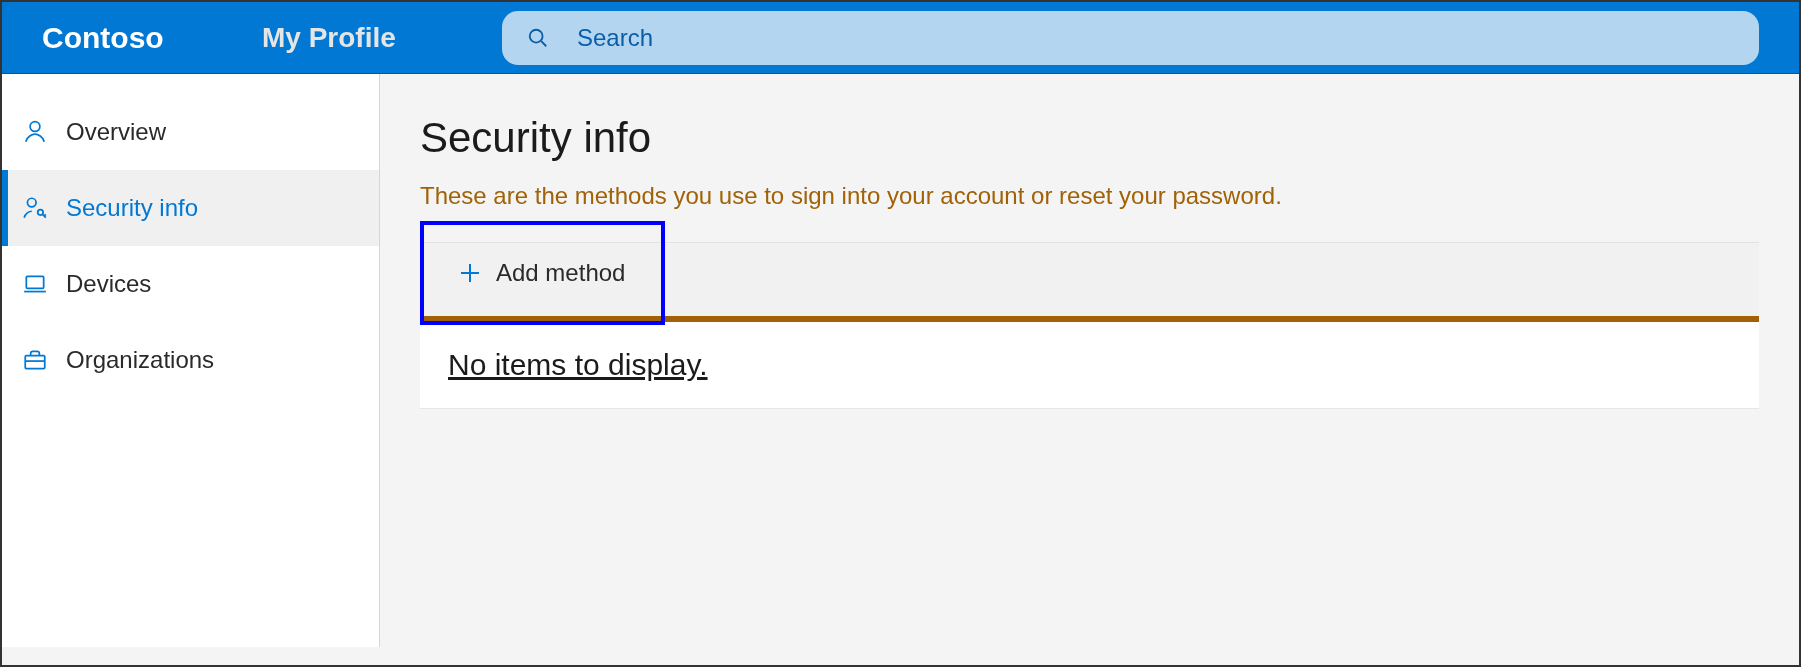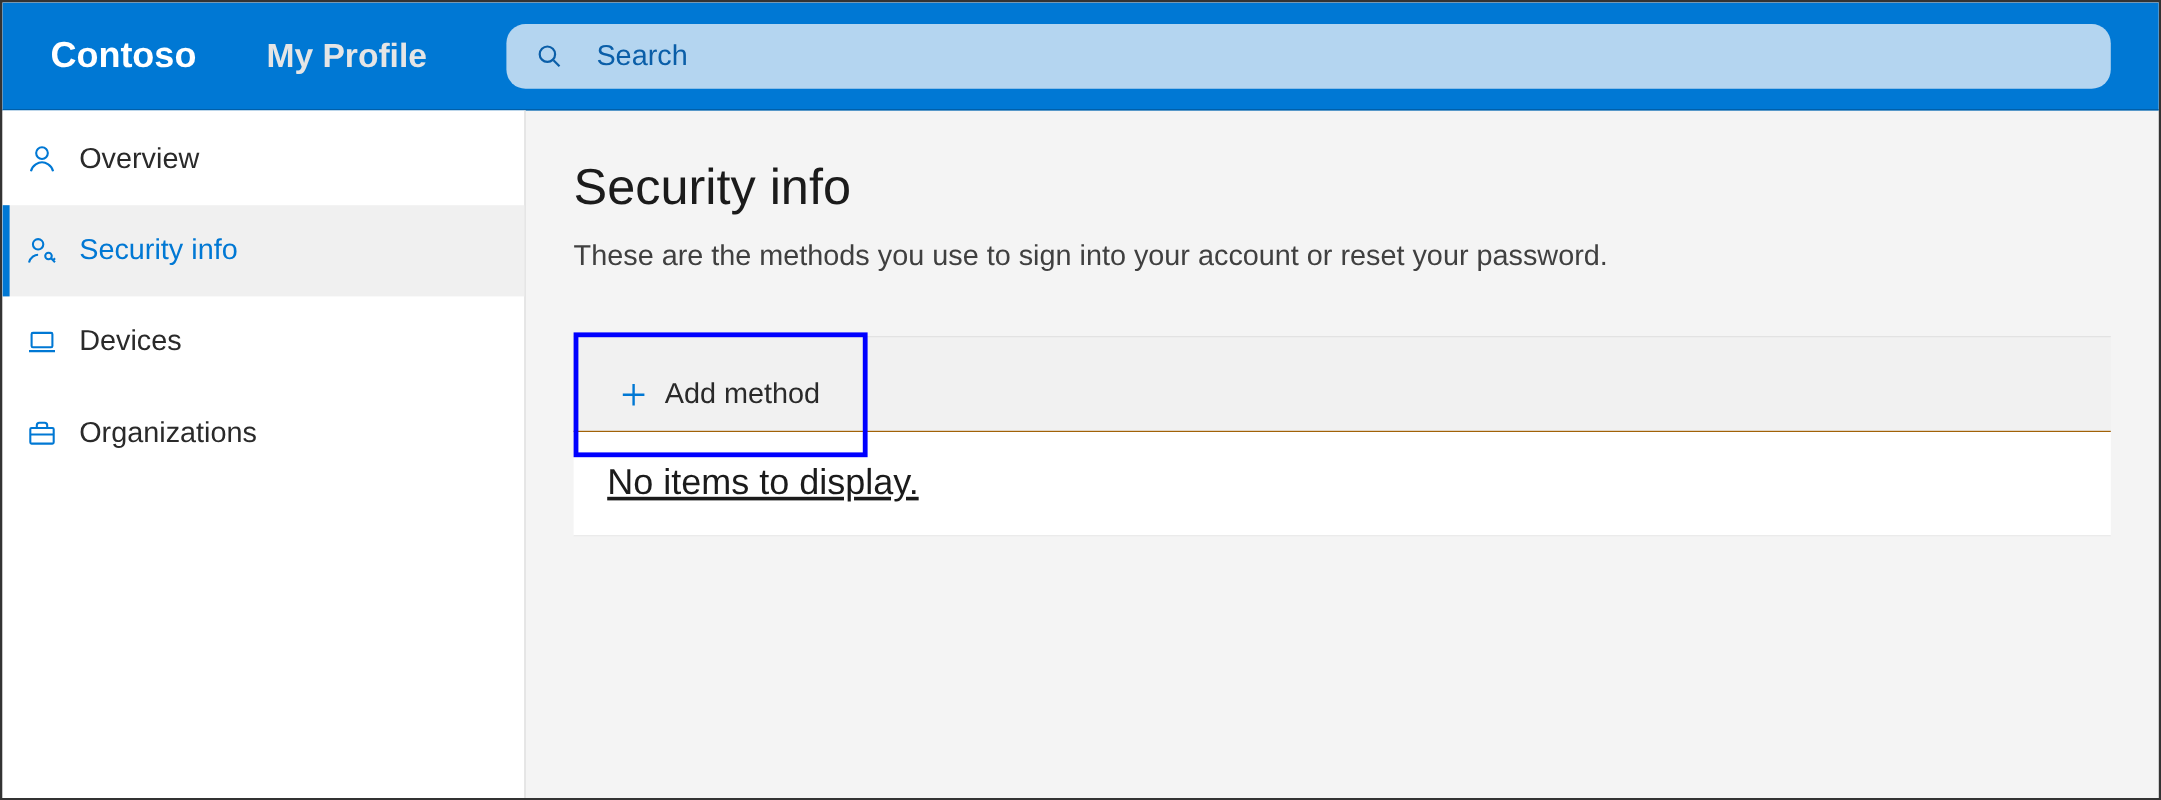--- a/index.html
+++ b/index.html
@@ -5,25 +5,26 @@
     * { margin: 0; padding: 0; box-sizing: border-box; }
     body {
       font-family: 'Segoe UI', -apple-system, BlinkMacSystemFont, sans-serif;
       width: 1801px;
       height: 667px;
       overflow: hidden;
       border: 2px solid #333;
       background: #f4f4f4;
     }
     .header {
-      height: 90px;
+      height: 72px;
       background: #0078d4;
       display: flex;
       align-items: center;
       padding: 0 20px;
+      gap: 40px;
       border-bottom: 1px solid #005a9e;
     }
     .brand {
       color: #fff;
       font-size: 30px;
       font-weight: 700;
       margin-left: 20px;
       min-width: 180px;
     }
     .page-name {
@@ -59,24 +60,24 @@
       font-size: 24px;
       padding-left: 75px;
       outline: none;
     }
     .search-input::placeholder { color: #0a5ea8; }
     .body-wrap {
       display: flex;
       height: calc(100% - 90px);
     }
     .sidebar {
-      width: 436px;
+      width: 378px;
       background: #fff;
       border-right: 1px solid #d6d6d6;
-      padding-top: 3px;
+      padding-top: 20px;
     }
     .sidebar-item {
       display: flex;
       align-items: center;
       height: 76px;
       padding-left: 14px;
       gap: 18px;
       cursor: pointer;
       border-left: 6px solid transparent;
     }
@@ -103,30 +104,30 @@
       padding: 40px 40px 0 40px;
     }
     .page-title {
       font-size: 42px;
       font-weight: 400;
       color: #1b1b1b;
       margin-bottom: 20px;
     }
     .page-subtitle {
       font-size: 24px;
-      color: #404040;
-      margin-bottom: 52px;
+      color: #a16207;
+      margin-bottom: 32px;
     }
     .methods-bar {
       background: #f1f1f1;
       border-top: 1px solid #e2e2e2;
-      border-bottom: 1px solid #a16207;
+      border-bottom: 6px solid #a16207;
       height: 80px;
       display: flex;
-      align-items: flex-end;
+      align-items: flex-start;
       padding-left: 10px;
     }
     .add-method-btn {
       display: inline-flex;
       align-items: center;
       gap: 14px;
       padding: 16px 28px;
       background: transparent;
       border: none;
       cursor: pointer;

